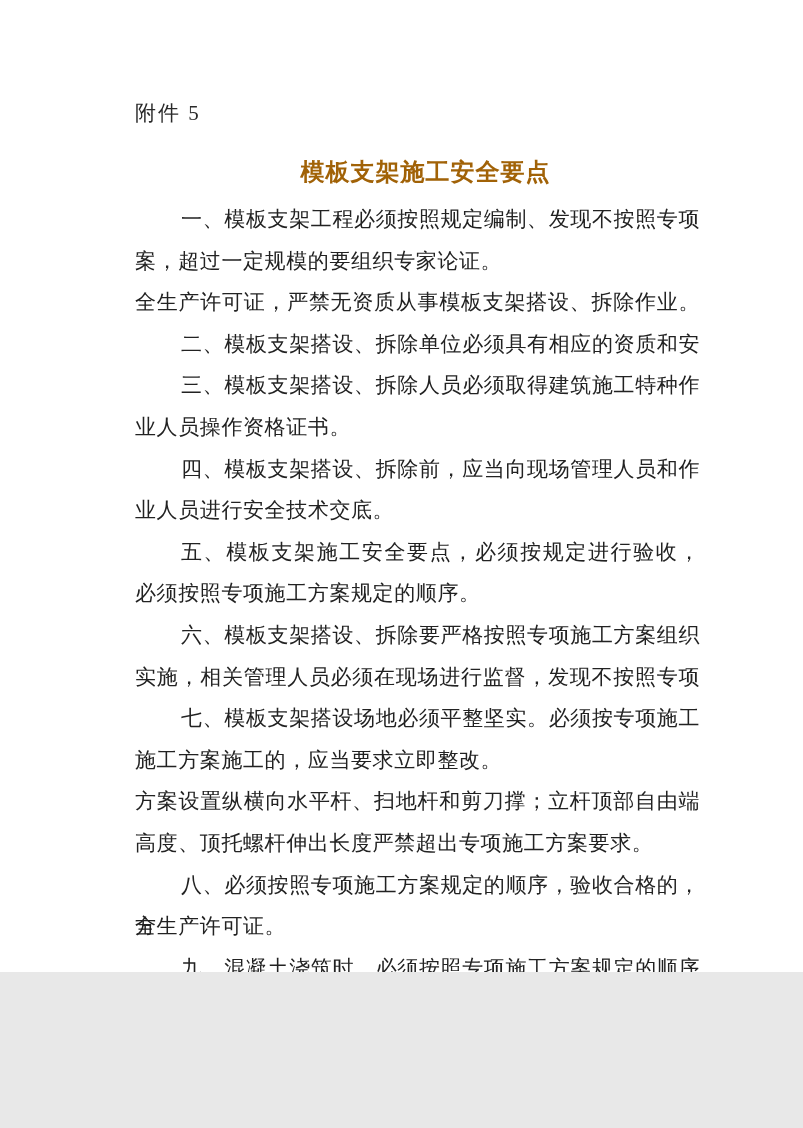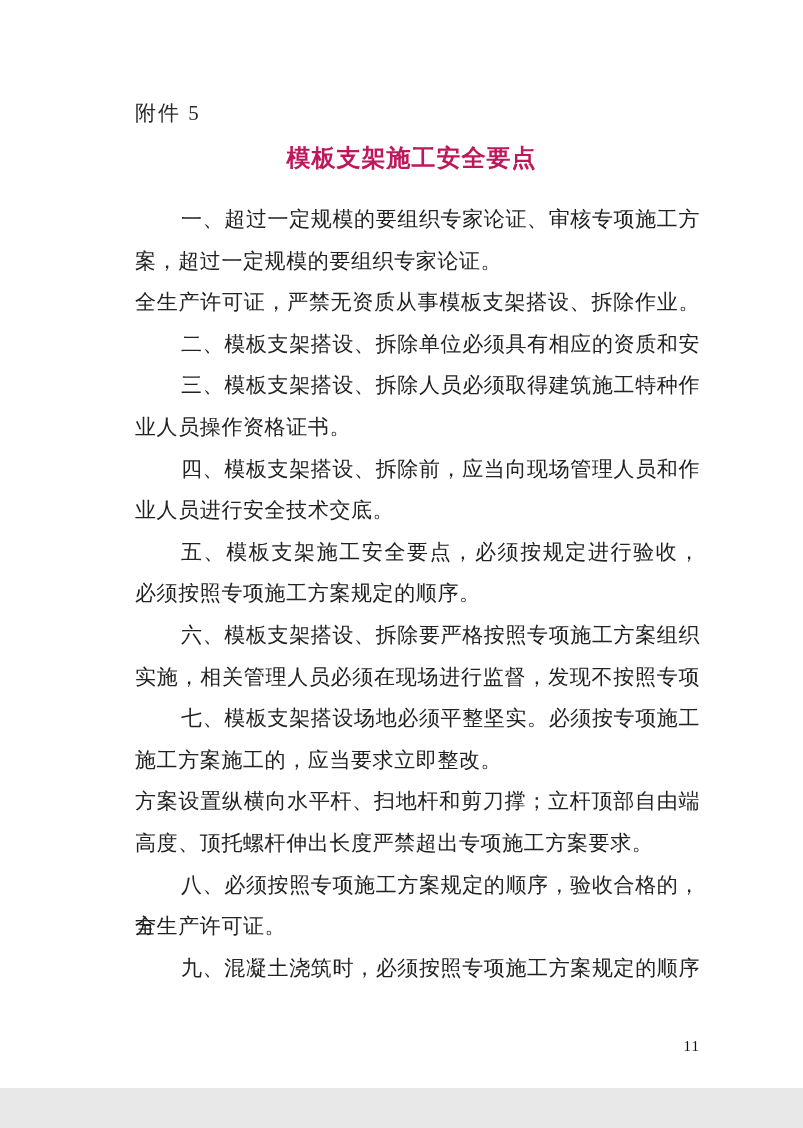--- a/index.html
+++ b/index.html
@@ -3,21 +3,21 @@
 <meta charset="utf-8">
 <style>
   html, body {
     margin: 0;
     padding: 0;
     background: #e8e8e8;
   }
   .page {
     position: relative;
     width: 803px;
-    height: 1088px;
+    height: 972px;
     margin: 0 auto;
     background: #ffffff;
     overflow: hidden;
     font-family: "Liberation Serif", "DejaVu Serif", serif;
     color: #1e1e1e;
   }
   .attachment {
     position: absolute;
     left: 135px;
     top: 99px;
@@ -27,22 +27,22 @@
   }
   .doc-title {
     position: absolute;
     left: 135px;
     width: 551px;
     top: 141px;
     text-align: center;
     font-size: 24px;
     font-weight: bold;
     letter-spacing: 1px;
-    color: #be185d;
-    margin: 1px;
+    color: #a16207;
+    margin: 15px;
   }
   .doc-body {
     position: absolute;
     left: 135px;
     top: 199px;
     width: 565px;
     font-size: 21px;
     letter-spacing: 0.6px;
     color: #222222;
   }
@@ -73,21 +73,21 @@
 </style>
 </head>
 <body>
 
 <div class="page" style="background: rgb(255, 255, 255);">
   <div class="attachment">附件 5</div>
 
   <h1 class="doc-title">模板支架施工安全要点</h1>
 
   <div class="doc-body" id="doc-body" style="color: rgb(34, 34, 34);">
-      <div class="line first fill">一、超过一定规模的要组织专家论证、审核专项施工方</div>
+      <div class="line first fill">一、模板支架工程必须按照规定编制、发现不按照专项</div>
       <div class="line">案，超过一定规模的要组织专家论证。</div>
       <div class="line fill">全生产许可证，严禁无资质从事模板支架搭设、拆除作业。</div>
       <div class="line first fill">二、模板支架搭设、拆除单位必须具有相应的资质和安</div>
       <div class="line first fill">三、模板支架搭设、拆除人员必须取得建筑施工特种作</div>
       <div class="line">业人员操作资格证书。</div>
       <div class="line first fill">四、模板支架搭设、拆除前，应当向现场管理人员和作</div>
       <div class="line">业人员进行安全技术交底。</div>
       <div class="line first fill">五、模板支架施工安全要点，必须按规定进行验收，</div>
       <div class="line">必须按照专项施工方案规定的顺序。</div>
       <div class="line first fill">六、模板支架搭设、拆除要严格按照专项施工方案组织</div>

